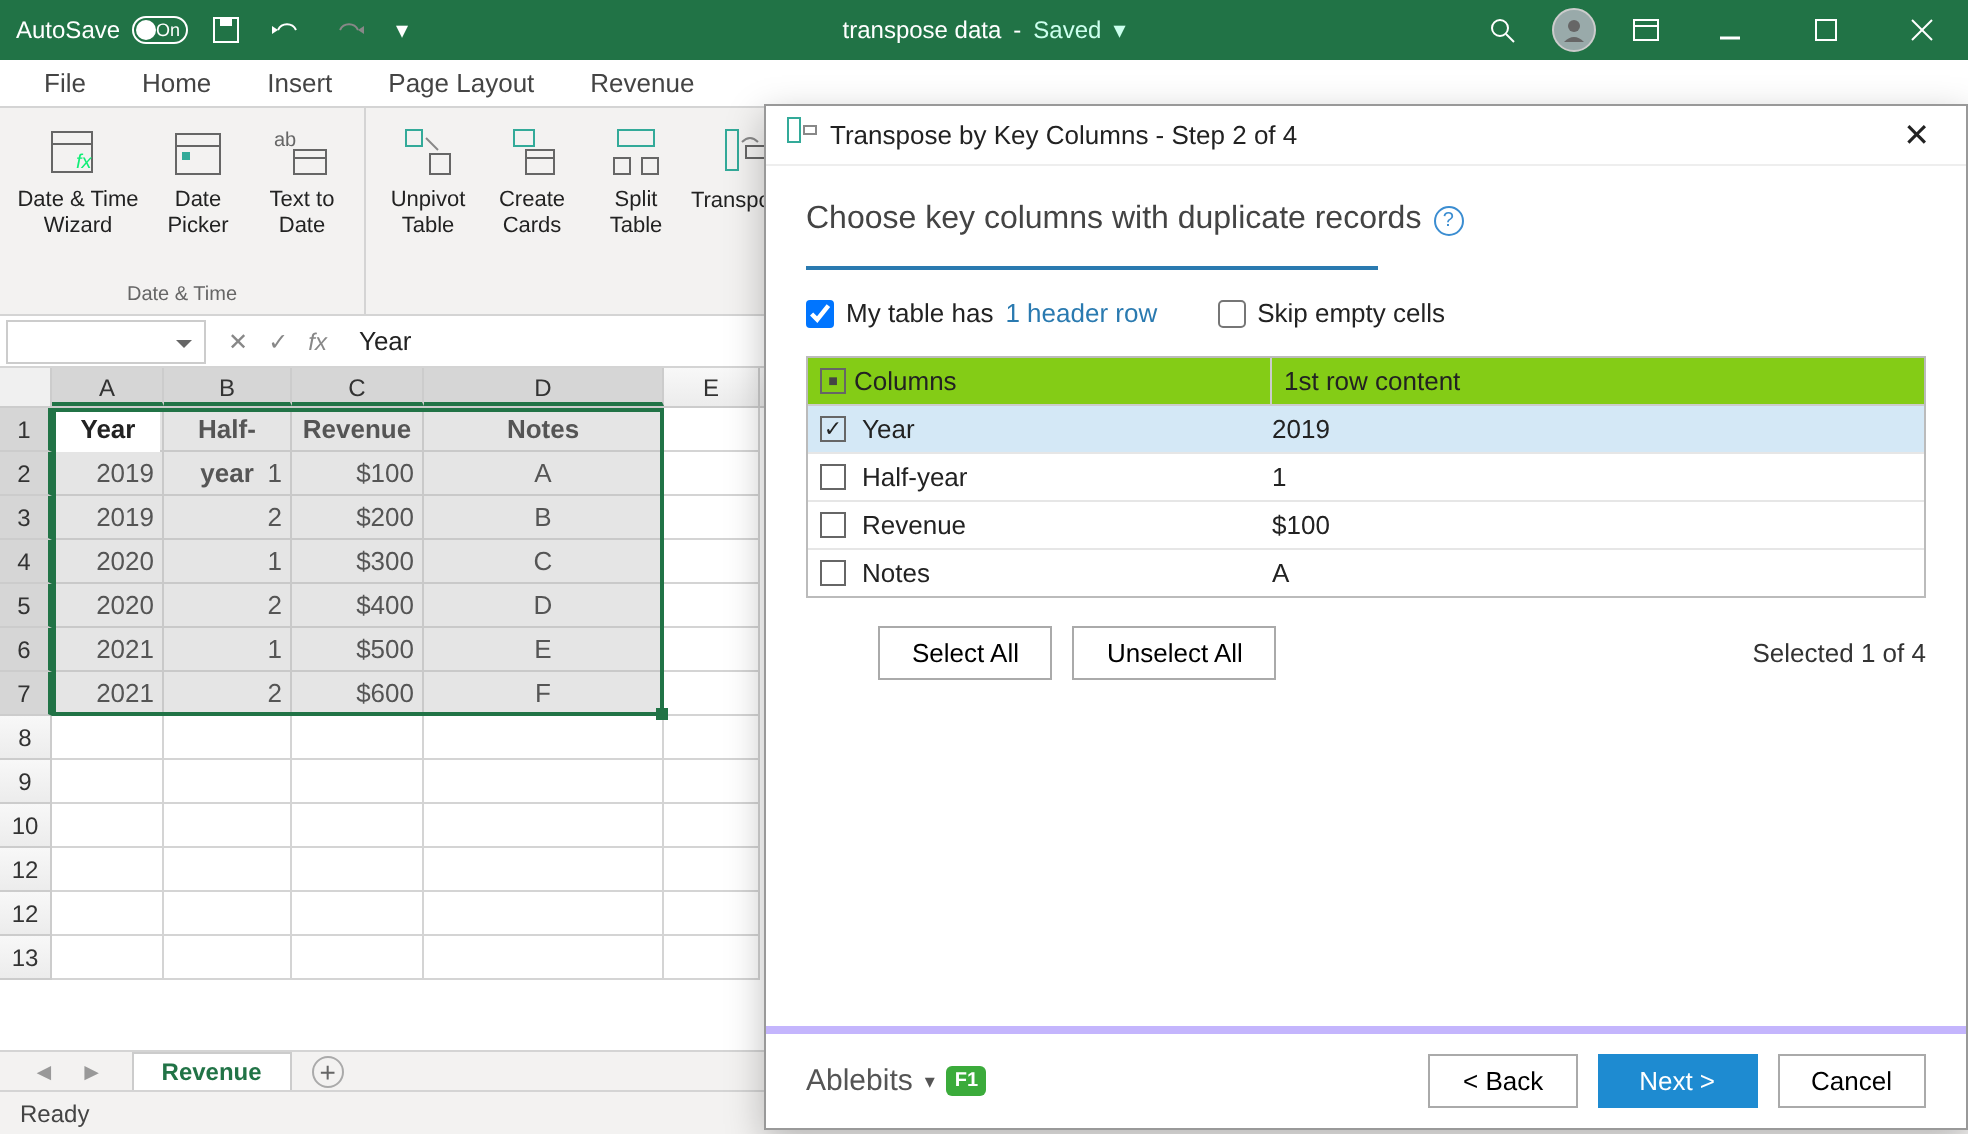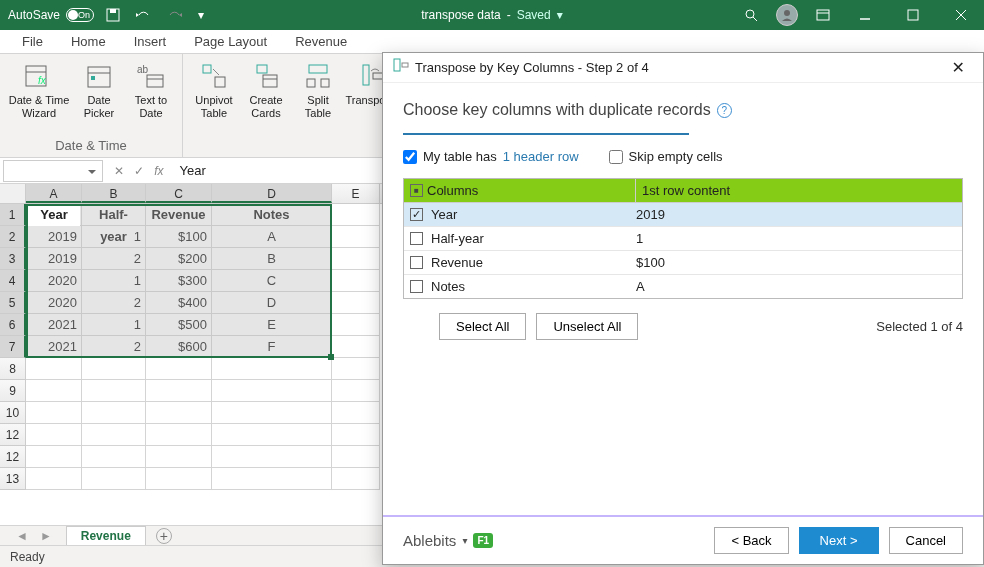--- a/index.html
+++ b/index.html
@@ -20,21 +20,21 @@
   .avatar { width: 22px; height: 22px; border-radius: 50%; background: #9aa; border: 1px solid #ccc; display: flex; align-items: center; justify-content: center; }
 
   
   .tabs { height: 24px; background: #fff; border-bottom: 1px solid #d4d4d4; display: flex; align-items: center; padding-left: 10px; gap: 4px; font-size: 13px; }
   .tab { padding: 3px 12px; color: #444; }
 
   
   .ribbon { height: 104px; background: #f3f2f1; border-bottom: 1px solid #d4d4d4; display: flex; }
   .group { border-right: 1px solid #d4d4d4; padding: 4px 6px 0; display: flex; flex-direction: column; align-items: center; }
   .group-buttons { display: flex; gap: 2px; }
-  .group-label { font-size: 13px; color: #666; margin-top: auto; margin-bottom: 4px; }
+  .group-label { font-size: 10px; color: #666; margin-top: auto; margin-bottom: 4px; }
   .rbtn { width: 50px; text-align: center; font-size: 11px; line-height: 13px; padding-top: 2px; }
   .rbtn .icon { width: 32px; height: 32px; margin: 0 auto 2px; display: flex; align-items: center; justify-content: center; }
   .rbtn.cut { position: relative; }
   .rbtn.cut::after { content: ""; position: absolute; right: -4px; top: 0; bottom: 0; width: 20px; background: linear-gradient(90deg, transparent, #f3f2f1 80%); }
 
   
   .formula-bar { height: 26px; border-bottom: 1px solid #d4d4d4; display: flex; align-items: center; }
   .name-box { width: 100px; height: 22px; margin: 0 3px; border: 1px solid #ccc; display: flex; align-items: center; padding: 0 6px; position: relative; }
   .name-box::after { content: ""; position: absolute; right: 6px; top: 9px; border: 4px solid transparent; border-top-color: #666; }
   .fx-icons { display: flex; align-items: center; gap: 10px; padding: 0 8px; color: #888; }
@@ -89,21 +89,21 @@
   .grow { display: flex; border-bottom: 1px solid #e6e6e6; align-items: center; padding: 4px 6px; }
   .grow:last-child { border-bottom: none; }
   .grow.sel { background: #d4e8f6; }
   .grow .c1 { width: 226px; display: flex; align-items: center; gap: 8px; }
   .sq { width: 13px; height: 13px; border: 1px solid #666; display: flex; align-items: center; justify-content: center; font-size: 11px; }
   .sq.checked::after { content: "✓"; color: #222; font-size: 11px; }
   .sq.mixed::after { content: "■"; color: #444; font-size: 8px; }
   .btn-row { display: flex; gap: 10px; margin-top: 14px; align-items: center; padding-left: 36px; }
   .btn { border: 1px solid #aaa; background: #fff; padding: 5px 16px; font-size: 13px; }
   .sel-count { margin-left: auto; font-size: 13px; color: #333; }
-  .dlg-footer { border-top: 2px solid #c4b5fd; padding: 10px 20px; display: flex; align-items: center; }
+  .dlg-footer { border-top: 4px solid #c4b5fd; padding: 10px 20px; display: flex; align-items: center; }
   .brand { font-size: 15px; color: #555; display: flex; align-items: center; gap: 6px; }
   .f1 { background: #3bab3b; color: #fff; font-size: 10px; font-weight: 700; padding: 2px 4px; border-radius: 3px; }
   .dlg-actions { margin-left: auto; display: flex; gap: 10px; }
   .btn-primary { background: #1e8bd1; color: #fff; border: 1px solid #1e8bd1; padding: 5px 20px; font-size: 13px; }
   .chev { font-size: 9px; margin-left: 3px; vertical-align: middle; }
 </style>
 </head>
 <body>
 
 <div class="titlebar">

